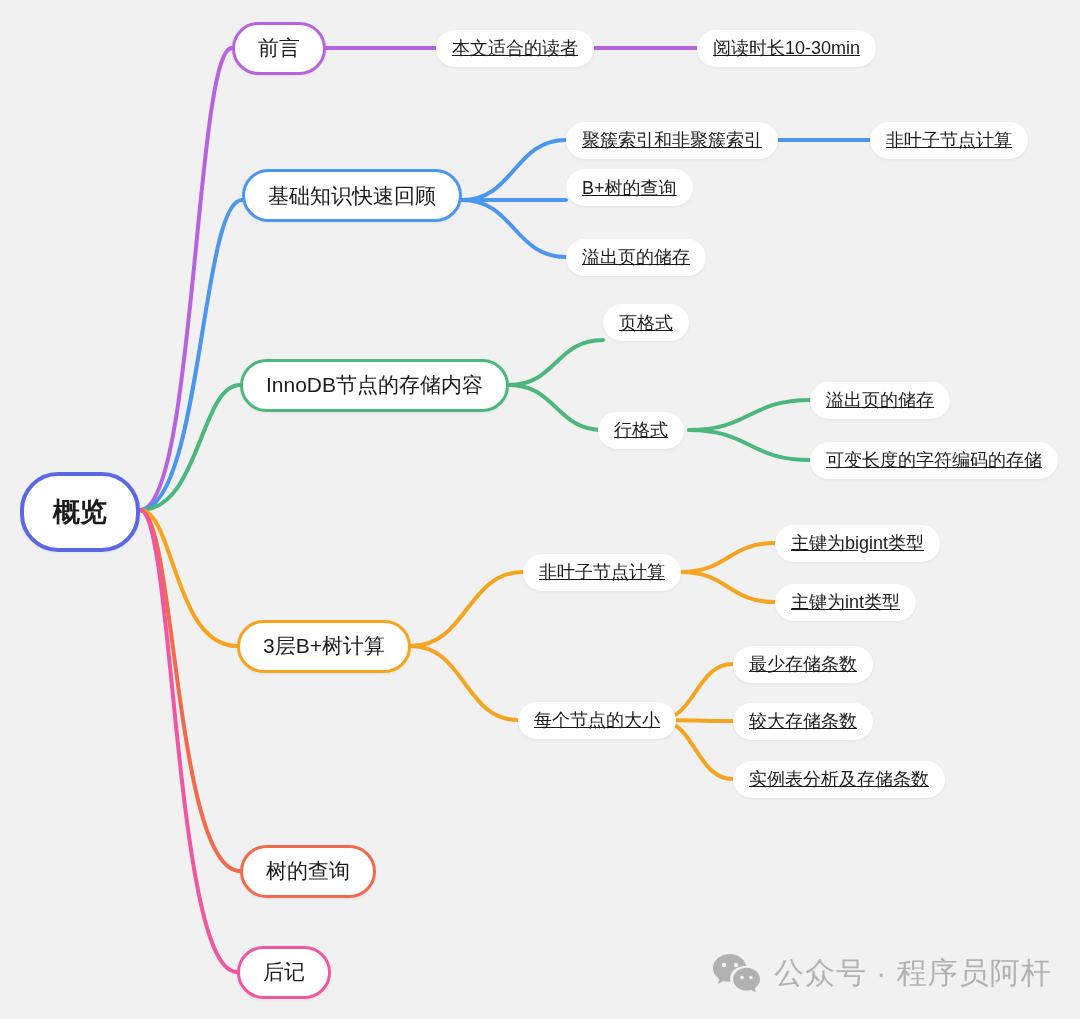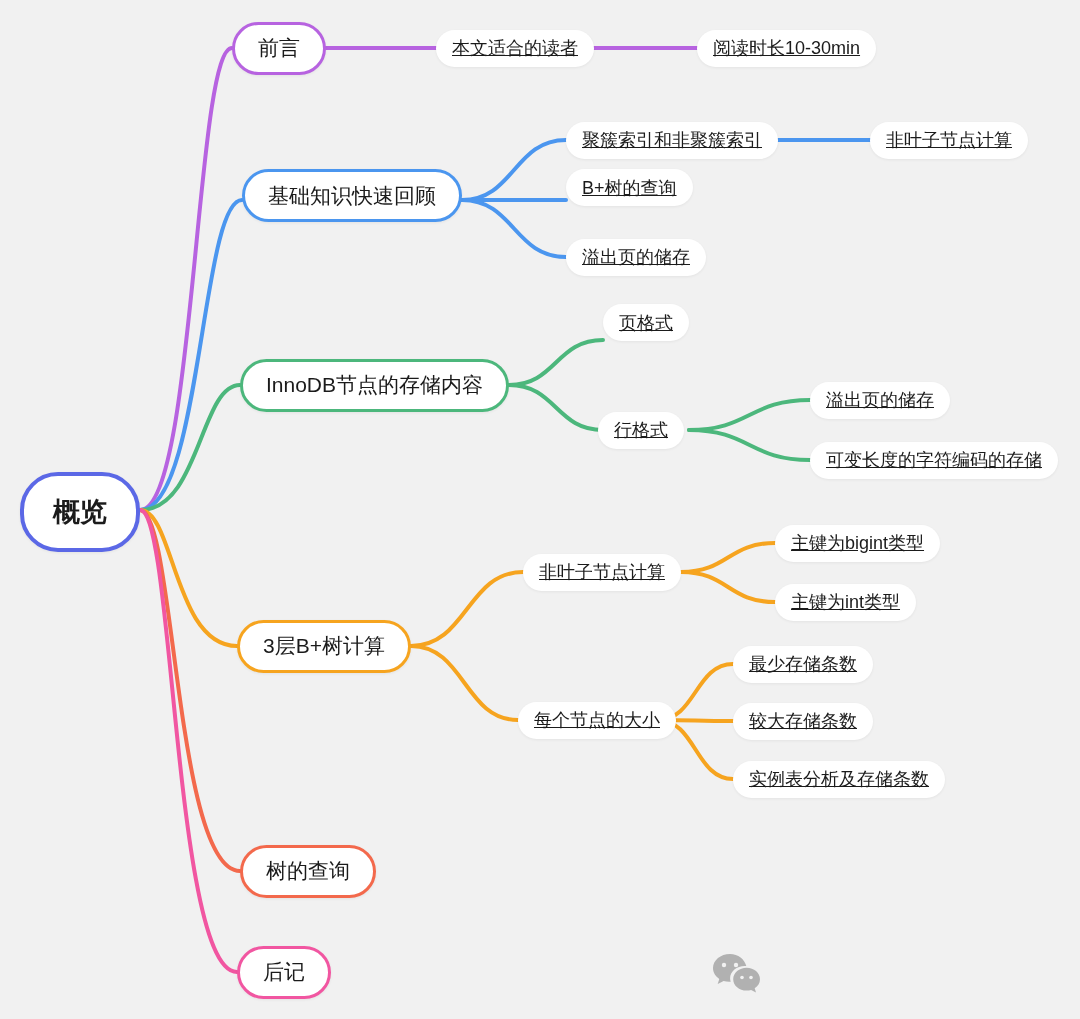--- a/index.html
+++ b/index.html
@@ -83,14 +83,15 @@
     </div>
   <div id="watermark">
     <svg width="49" height="40" viewBox="0 0 49 40">
       <path fill="#b1b1b1" d="M18 1C8.6 1 1 7.3 1 15.1c0 4.4 2.5 8.3 6.3 10.9l-1.6 5.1 5.9-3.1c1.7.5 3.6.8 5.5.8.6 0 1.1 0 1.6-.1-.4-1.1-.6-2.2-.6-3.4 0-6.8 6.6-12.3 14.7-12.3.5 0 1 0 1.5.1C32.8 6.5 26.1 1 18 1z"></path>
       <circle cx="12" cy="12" r="2.2" fill="#f1f1f1"></circle>
       <circle cx="24" cy="12" r="2.2" fill="#f1f1f1"></circle>
       <path fill="#b1b1b1" d="M48 26.2c0-6.3-6-11.4-13.4-11.4s-13.4 5.1-13.4 11.4S27.2 37.6 34.6 37.6c1.6 0 3.1-.2 4.5-.6l4.9 2.6-1.3-4.3c3.2-2.1 5.3-5.4 5.3-9.1z"></path>
       <circle cx="30" cy="24.5" r="1.8" fill="#f1f1f1"></circle>
       <circle cx="39" cy="24.5" r="1.8" fill="#f1f1f1"></circle>
     </svg>
+    <span>公众号 · 程序员阿杆</span>
   </div>
 </div>
 
 </body></html>

